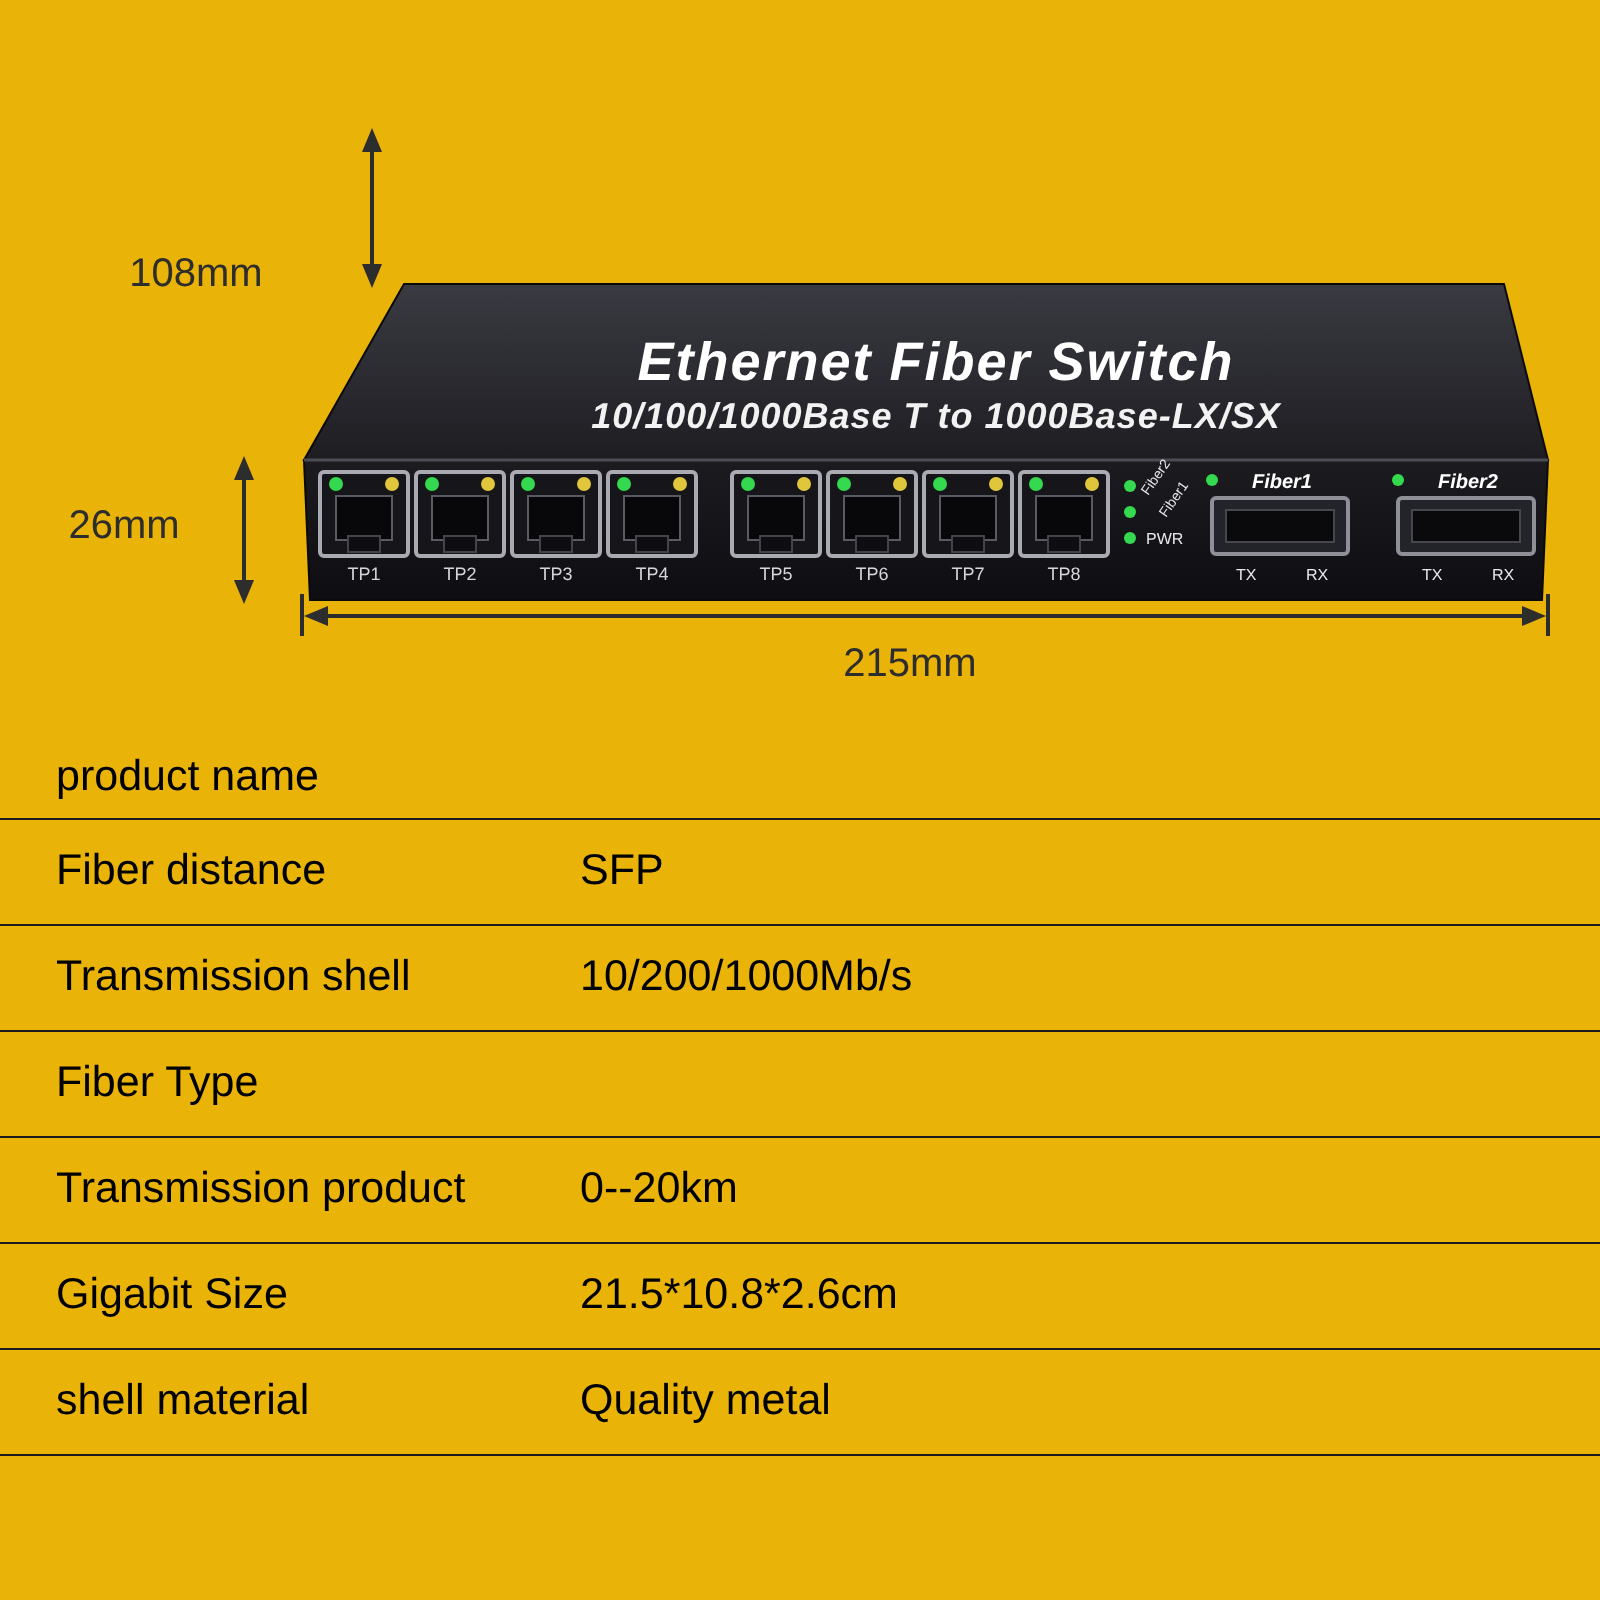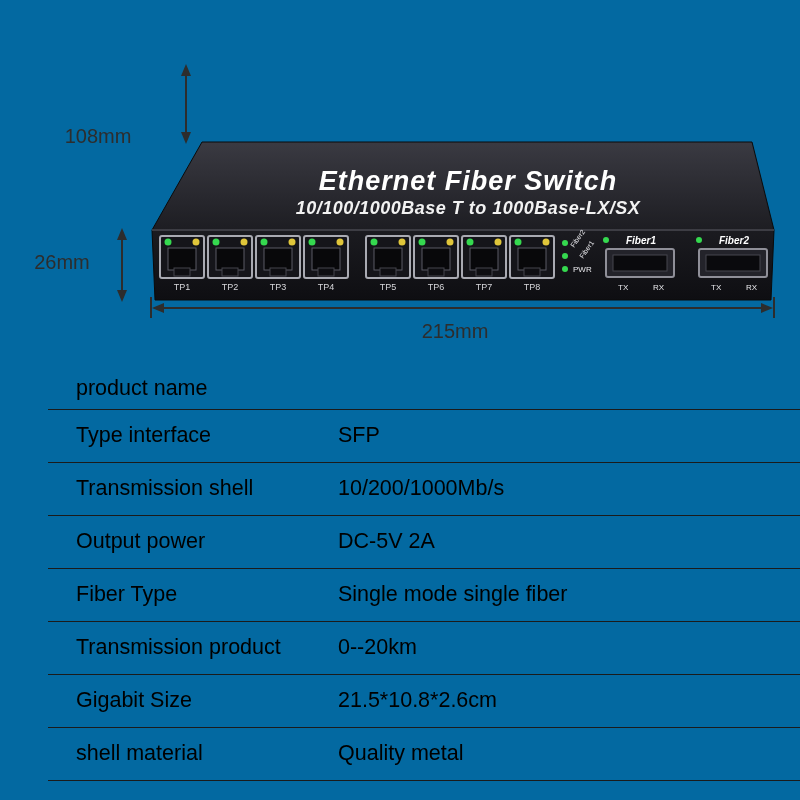--- a/index.html
+++ b/index.html
@@ -1,31 +1,31 @@
 <!DOCTYPE html>
 <html><head>
 <meta charset="utf-8">
 <style>
   * { box-sizing: border-box; }
   html,body { margin:0; padding:0; background:#ffffff; }
   body { font-family:"Liberation Sans", sans-serif; }
-  .stage { position:relative; width:800px; height:800px; background:#0369a1; overflow:hidden; }
+  .stage { position:relative; width:800px; height:800px; background:#eab308; overflow:hidden; }
   .device-area { position:absolute; top:0; left:0; width:800px; height:368px; }
 
   
   .dim-text { font-size:20px; fill:#2d2d2d; }
   .dev-title { font-size:27px; font-weight:bold; font-style:italic; fill:#ffffff; letter-spacing:1px; }
   .dev-subtitle { font-size:18px; font-weight:bold; font-style:italic; fill:#f2f2f2; letter-spacing:0.5px; }
   .port-label { font-size:9px; fill:#d6d6da; }
   .panel-small { font-size:8px; fill:#e8e8ec; }
   .panel-tiny { font-size:7px; fill:#e8e8ec; }
   .sfp-label { font-size:10px; font-weight:bold; font-style:italic; fill:#ffffff; }
 
   
-  .spec-table { position:absolute; top:368px; left:0; width:800px;padding-left:48px; }
+  .spec-table { position:absolute; top:368px; left:0; width:800px; }
   .row { display:flex; align-items:center; height:53px; border-bottom:1px solid #1b1b1b; }
   .row.first { height:42px; }
   .cell { font-size:21.5px; color:#000; line-height:1.1; }
   .cell.label { width:290px; padding-left:28px; }
   .cell.value { flex:1; }
 </style>
 </head>
 <body>
 
 <div class="stage">
@@ -165,34 +165,29 @@
       <polygon points="773,308 761,303 761,313" fill="#2d2d2d"></polygon>
       <text class="dim-text" x="455" y="338" text-anchor="middle">215mm</text>
     </g>
   </svg>
 
   <div class="spec-table">
     <div class="row first">
       <div class="cell label">product name</div>
     </div>
     <div class="row">
-      <div class="cell label">Type interface</div>
+      <div class="cell label">Fiber distance</div>
       <div class="cell value">SFP</div>
     </div>
     <div class="row">
       <div class="cell label">Transmission shell</div>
       <div class="cell value">10/200/1000Mb/s</div>
     </div>
     <div class="row">
-      <div class="cell label">Output power</div>
-      <div class="cell value">DC-5V 2A</div>
-    </div>
-    <div class="row">
       <div class="cell label">Fiber Type</div>
-      <div class="cell value">Single mode single fiber</div>
     </div>
     <div class="row">
       <div class="cell label">Transmission product</div>
       <div class="cell value">0--20km</div>
     </div>
     <div class="row">
       <div class="cell label">Gigabit Size</div>
       <div class="cell value">21.5*10.8*2.6cm</div>
     </div>
     <div class="row">

